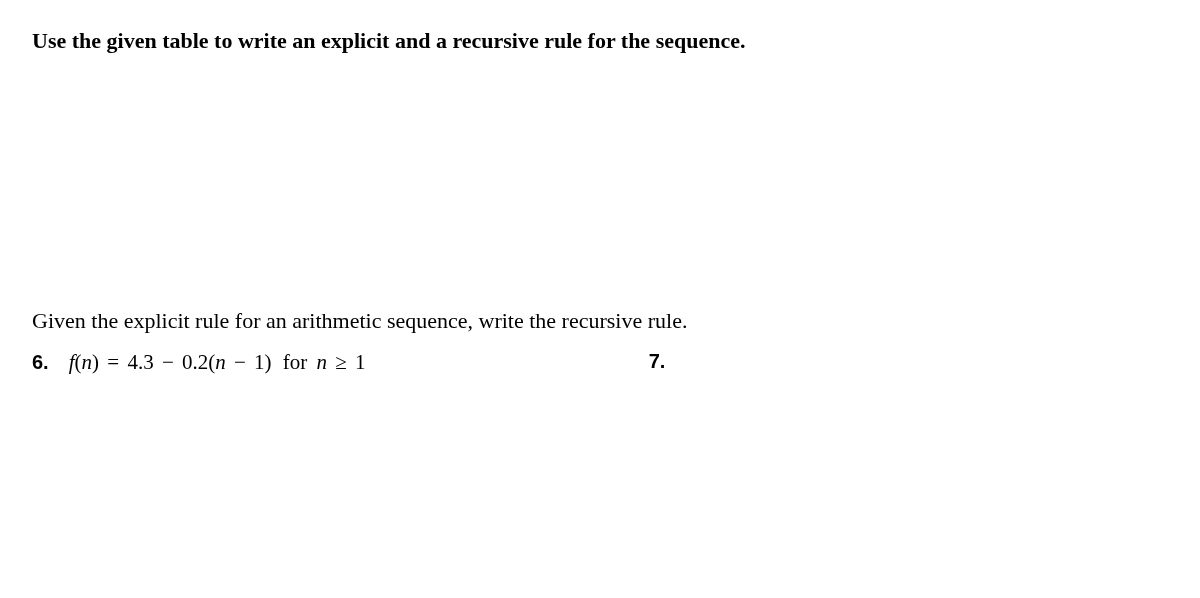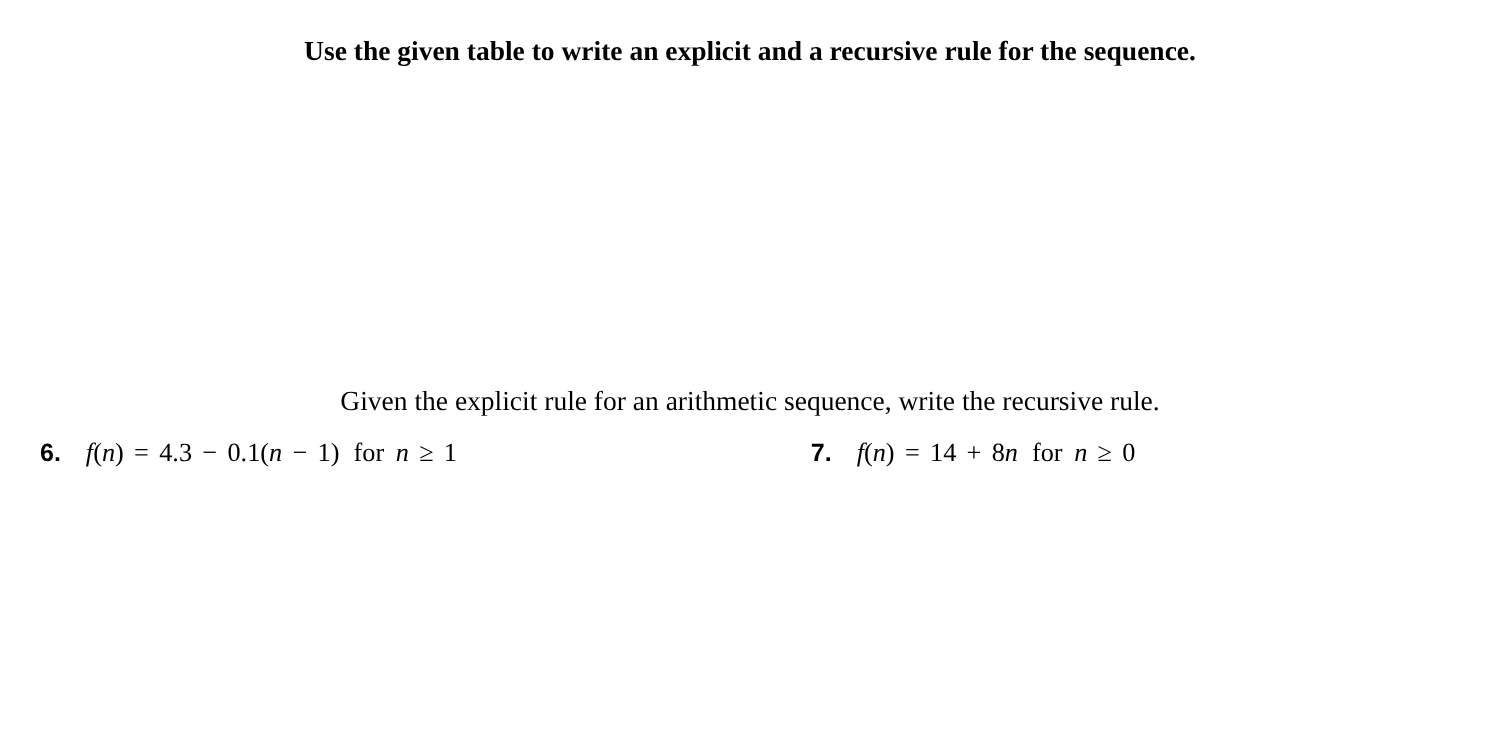--- a/index.html
+++ b/index.html
@@ -1,19 +1,18 @@
 <!DOCTYPE html>
 <html><head>
   <meta charset="utf-8">
   <style>
     * {
       margin: 0;
       padding: 0;
       box-sizing: border-box;
-      text-align: center;
     }
     body {
       width: 1200px;
       height: 598px;
       background: #ffffff;
       font-family: Georgia, 'Times New Roman', serif;
       color: #000000;
       padding: 28px 32px;
     }
     .instruction {
@@ -80,38 +79,27 @@
 
 <div class="problems-row">
 
   <div class="problem problem-left">
     <span class="problem-number">6.</span>
     <span class="math">
       <span>f</span><span class="paren">(</span><span>n</span><span class="paren">)</span>
       <span class="op">=</span>
       <span class="num">4.3</span>
       <span class="op">−</span>
-      <span class="num">0.1</span><span class="paren">(</span><span>n</span>
+      <span class="num">0.2</span><span class="paren">(</span><span>n</span>
       <span class="op">−</span>
       <span class="num">1</span><span class="paren">)</span>
       <span class="for">for</span>
       <span>n</span>
       <span class="ge">≥</span>
       <span class="num">1</span>
     </span>
   </div>
 
   <div class="problem problem-right">
     <span class="problem-number">7.</span>
-    <span class="math">
-      <span>f</span><span class="paren">(</span><span>n</span><span class="paren">)</span>
-      <span class="op">=</span>
-      <span class="num">14</span>
-      <span class="op">+</span>
-      <span class="num">8</span><span>n</span>
-      <span class="for">for</span>
-      <span>n</span>
-      <span class="ge">≥</span>
-      <span class="num">0</span>
-    </span>
   </div>
 
 </div>
 
 </body></html>

